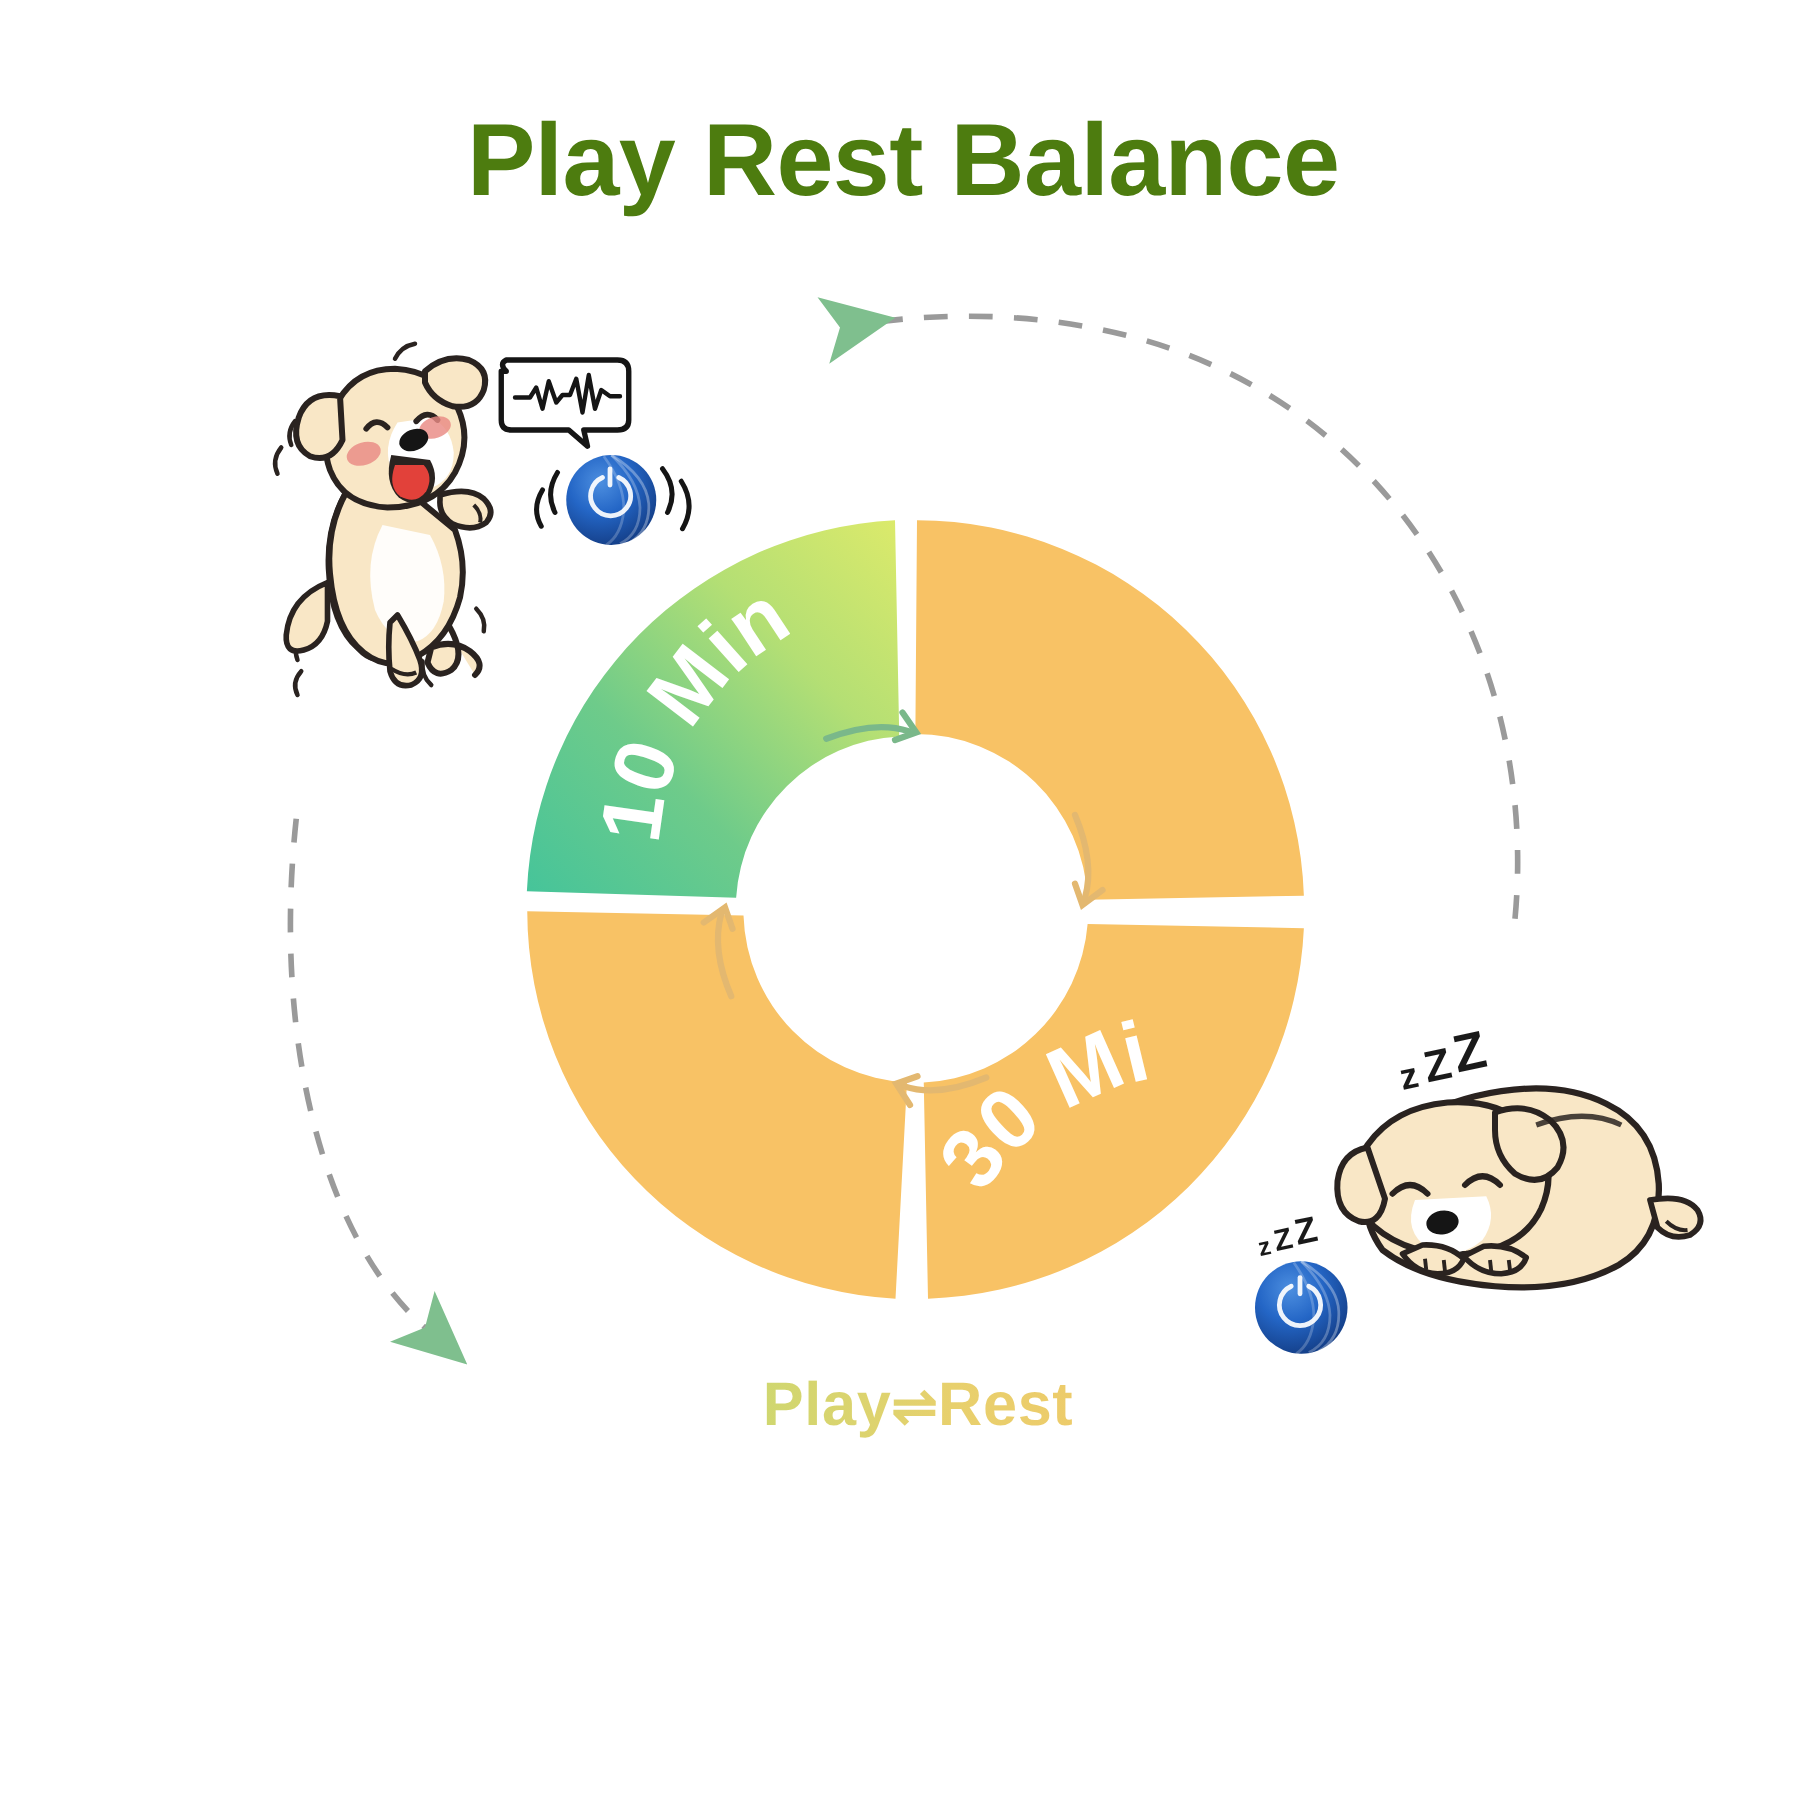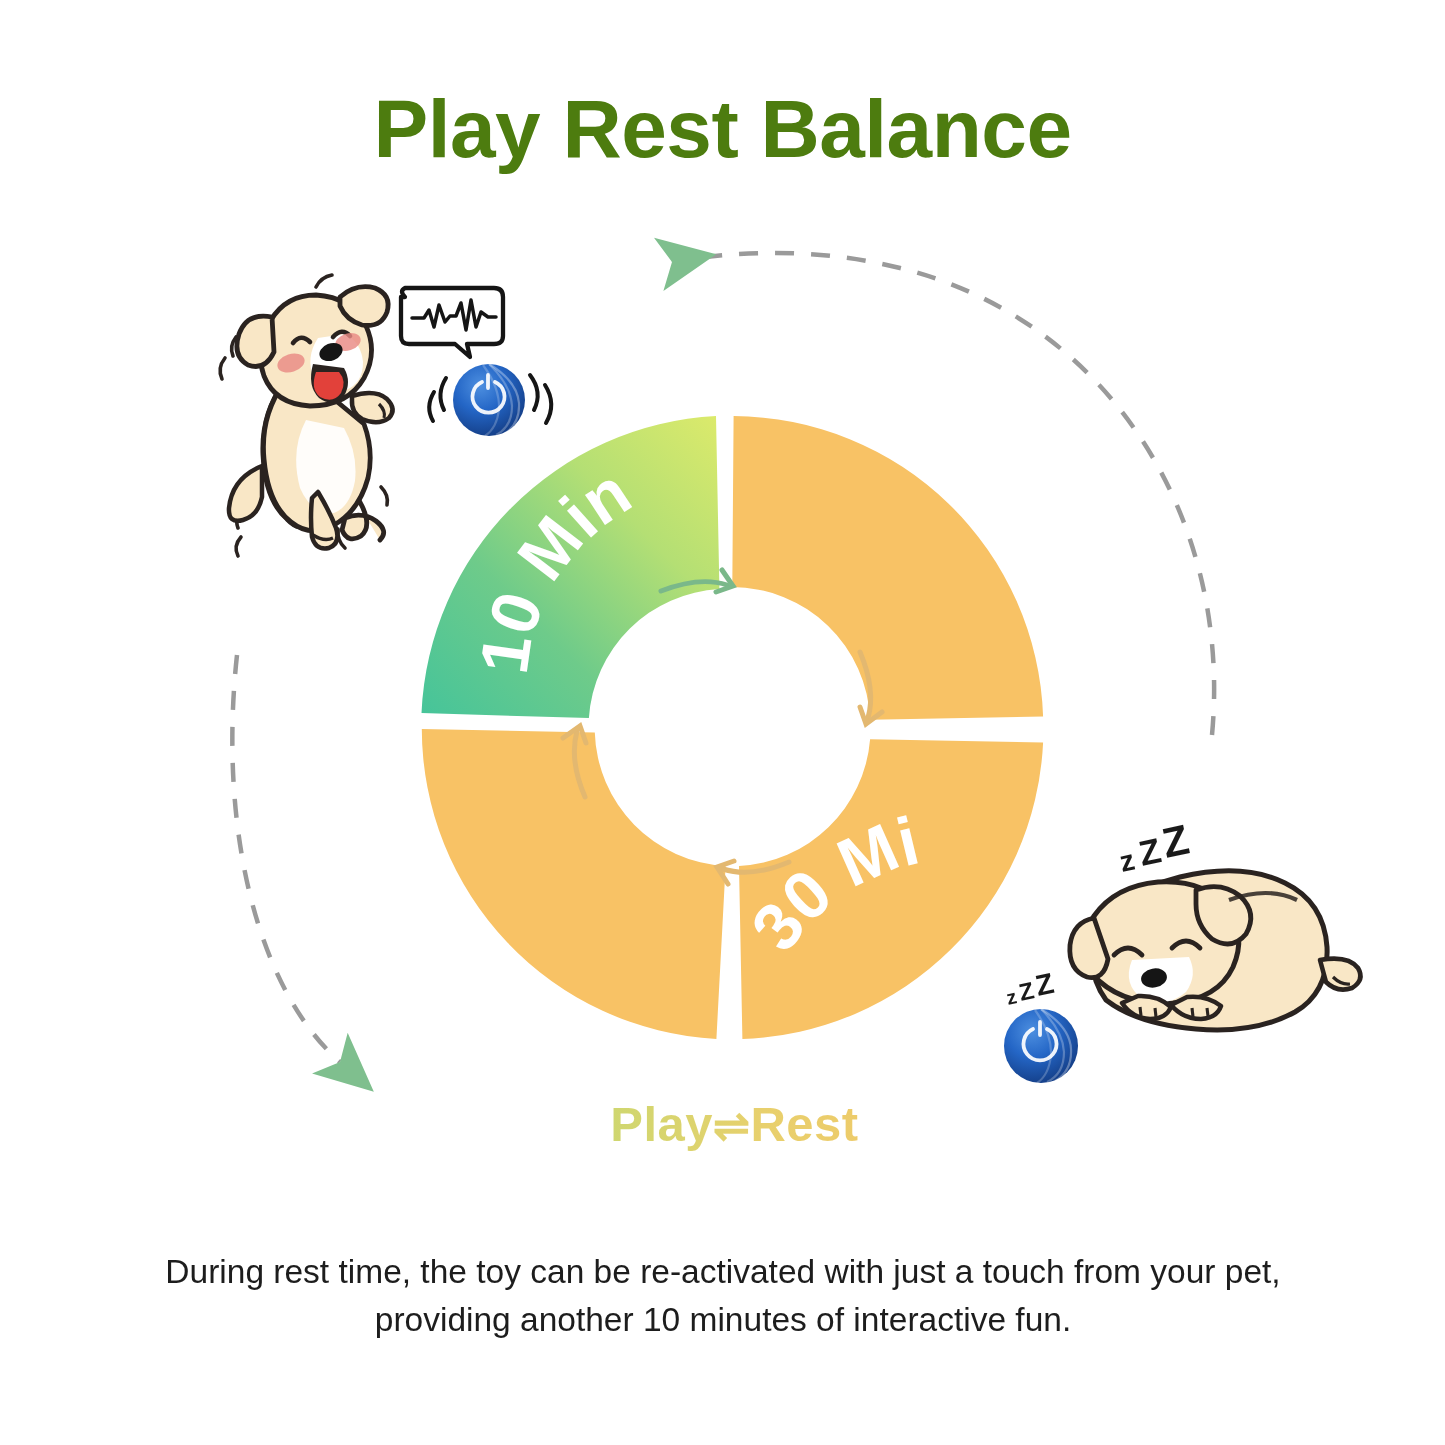--- a/index.html
+++ b/index.html
@@ -358,15 +358,14 @@
       <text class="zzz-text" x="1021" y="1001" font-size="24" transform="rotate(-12 1021 1001)">Z</text>
       <text class="zzz-text" x="1038" y="996" font-size="29" transform="rotate(-12 1038 996)">Z</text>
     </g>
 
   </svg>
 
   <div class="playrest">
     <span>Play</span><span class="swap">⇌</span><span>Rest</span>
   </div>
 
-  <div class="caption">During rest time, the toy can be re-activated with just a touch from your pet, providing another 10 minutes of interactive fun.</div>
 
 </div>
 
 </body></html>

